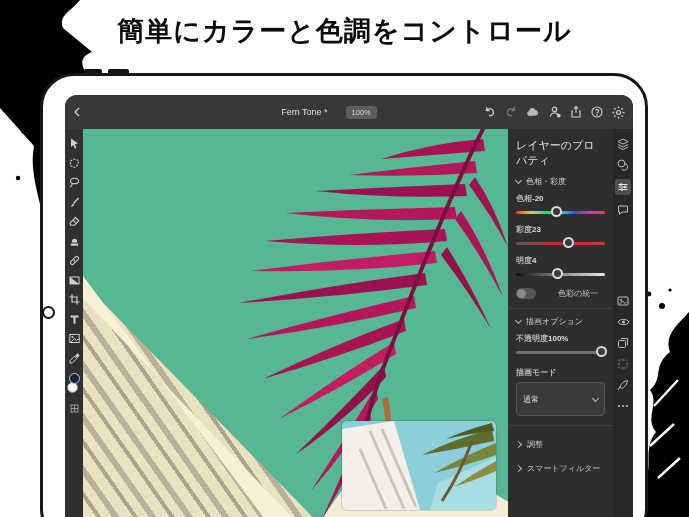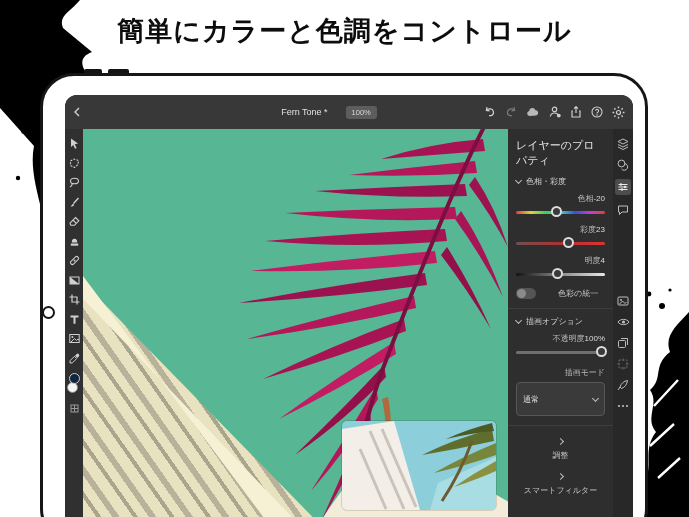--- a/index.html
+++ b/index.html
@@ -95,41 +95,41 @@
   .layer-row { display:flex; align-items:center; gap:6px; background:#383838;
     border-radius:3px; padding:3px 4px; margin-bottom:9px; }
   .layer-thumb { width:14px; height:14px; background:#1d1d1d; border:1px solid #6a6a6a;
     border-radius:2px; display:flex; align-items:center; justify-content:center; }
   .layer-name { font-size:7.5px; color:#d8d8d8; }
   .sect { display:flex; align-items:center; gap:5px; margin:7px 0 6px; color:#d0d0d0; }
   .chev-down { width:5px; height:5px; border-right:1.2px solid #bdbdbd; border-bottom:1.2px solid #bdbdbd;
     transform:rotate(45deg); margin-top:-2px; }
   .chev-right { width:5px; height:5px; border-right:1.2px solid #bdbdbd; border-bottom:1.2px solid #bdbdbd;
     transform:rotate(-45deg); }
-  .ctl-row { display:flex; justify-content:flex-end; align-items:center; margin-top:6px; color:#b9b9b9; }
+  .ctl-row { display:flex; justify-content:flex-start; align-items:center; margin-top:6px; color:#b9b9b9;font-weight:bold; }
   .ctl-val { color:#dcdcdc; }
   .slider { position:relative; height:12px; margin:2px 0 1px; }
   .track { position:absolute; left:0; right:0; top:5px; height:2.5px; border-radius:2px; background:#6f6f6f; }
   .track-hue { background:linear-gradient(to right,#d94040,#d9d23a,#3ed05a,#35cfd0,#3a50d9,#c93ad0,#d94040); }
   .track-sat { background:linear-gradient(to right,#6e5050,#b13030,#e03232); }
   .track-lit { background:linear-gradient(to right,#121212,#8a8a8a,#e8e8e8); }
   .knob {
     position:absolute; top:0; width:11px; height:11px; margin-left:-5px;
     border-radius:50%; background:#3a3a3a; border:2px solid #dcdcdc;
   }
   .toggle-row { display:flex; align-items:center; gap:22px; margin-top:8px; }
   .toggle { width:20px; height:11px; border-radius:6px; background:#555; position:relative; }
   .toggle .dot { position:absolute; left:1px; top:1px; width:9px; height:9px; border-radius:50%; background:#8b8b8b; }
   .divider { height:1px; background:#3e3e3e; margin:9px -8px 2px; }
   .dropdown {
     margin-top:4px; height:18px; background:#3a3a3a; border:1px solid #575757;
     border-radius:4px; display:flex; align-items:center; justify-content:space-between;
     padding:16px 6px; color:#e0e0e0;
   }
-  .collapsed { display:flex; align-items:center; gap:6px; margin-top:13px; color:#c4c4c4;flex-direction:column; }
+  .collapsed { display:flex; align-items:center; gap:6px; margin-top:13px; color:#c4c4c4; }
   
   .strip {
     position:absolute; left:548px; top:34px; width:20px; height:414px;
     background:#282828; display:flex; flex-direction:column; align-items:center;
     padding-top:8px; gap:8px;
   }
   .strip .tool { width:13px; height:13px; }
   .strip .sel { background:#4d4d4d; border-radius:3px; width:16px; height:16px; }
   .strip .gap { height:62px; }
 </style>

